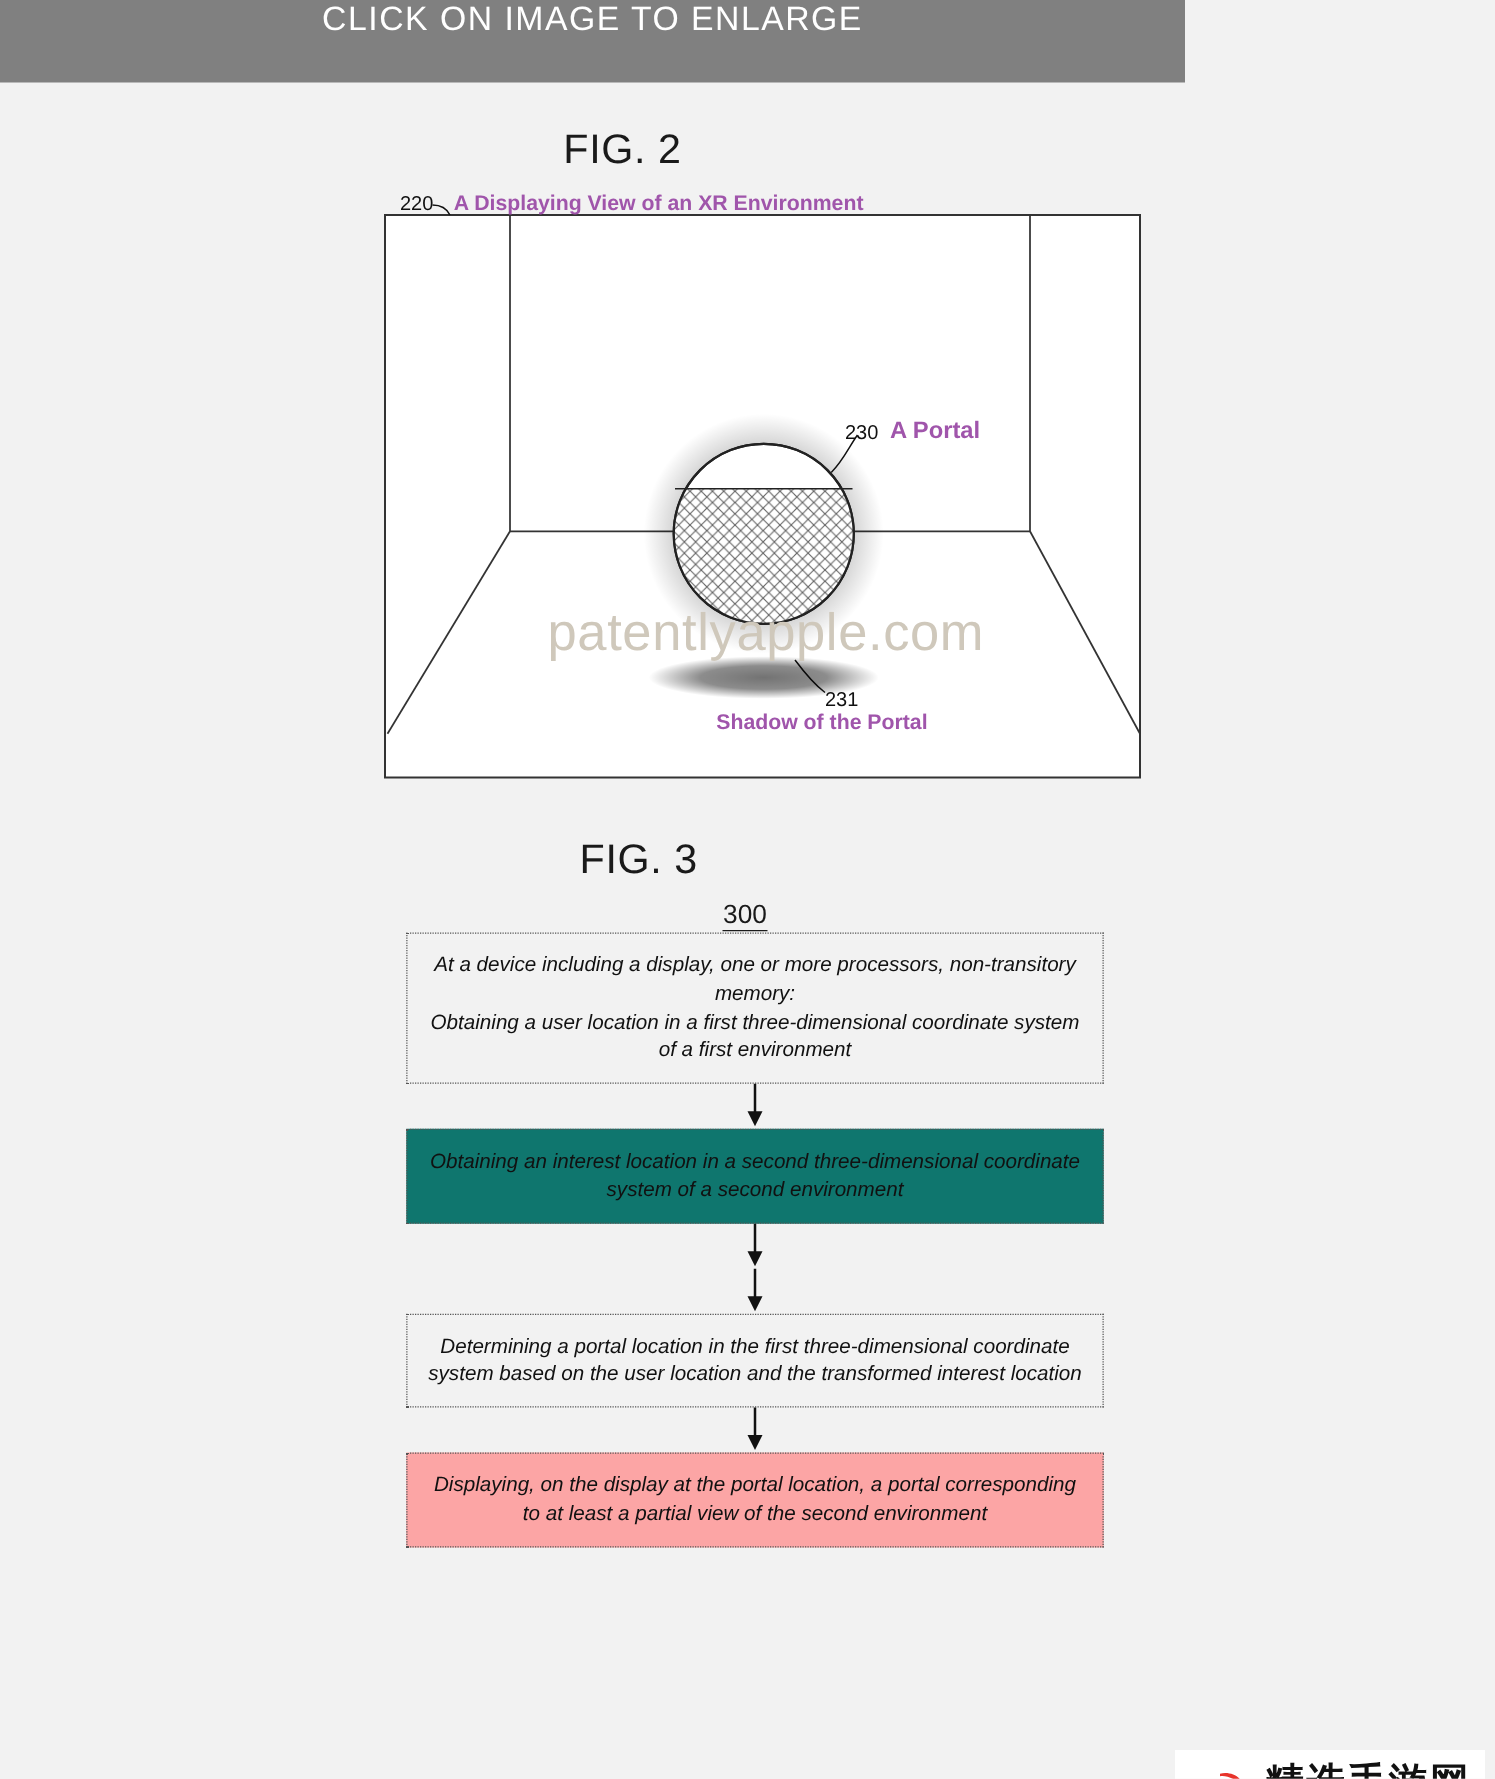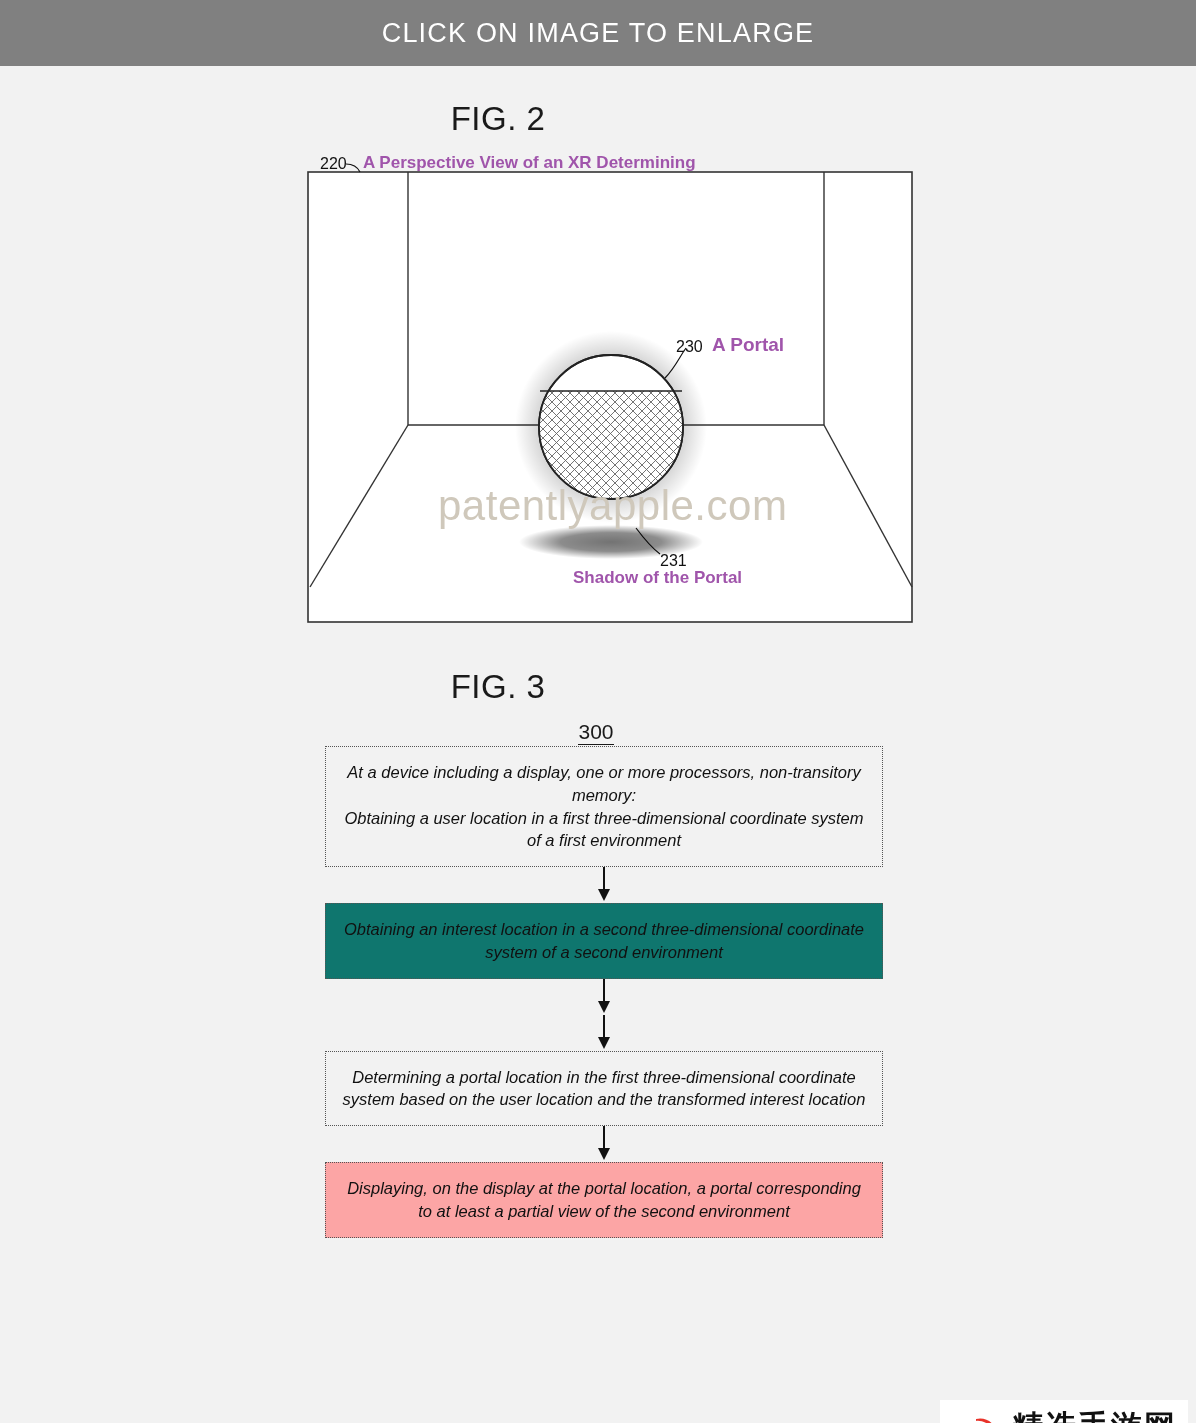--- a/index.html
+++ b/index.html
@@ -13,25 +13,25 @@
     height: 1423px;
     position: relative;
     font-family: "Liberation Sans", sans-serif;
     overflow: hidden;
   }
 
   
   #banner {
     position: absolute;
     left: 0; top: 0;
-    width: 1196px;
+    width: 948px;
     height: 66px;
     background: #808080;
     display: flex;
-    align-items: center;
+    align-items: flex-start;
     justify-content: center;
   }
   #banner-text {
     color: #ffffff;
     font-size: 27px;
     font-weight: 400;
     letter-spacing: 1.2px;
     font-family: "Liberation Sans", sans-serif;
   }
 
@@ -40,21 +40,21 @@
     position: absolute;
     width: 996px;
     text-align: center;
     font-size: 33px;
     font-weight: 400;
     color: #1a1a1a;
     letter-spacing: 0.5px;
     font-family: "Liberation Sans", sans-serif;
   }
   #fig2-title { top: 100px; }
-  #fig3-title { top: 668px; }
+  #fig3-title { top: 668px; margin-left: 13px; }
 
   #fig3-ref {
     position: absolute;
     top: 720px;
     width: 1192px;
     text-align: center;
     font-size: 21px;
     color: #1a1a1a;
   }
   #fig3-ref span {
@@ -264,21 +264,21 @@
     <path d="M336,378 C345,390 352,398 360,404" fill="none" stroke="#111111" stroke-width="1.2"></path>
 
     <path d="M46,14 C54,14 58,18 60,22" fill="none" stroke="#111111" stroke-width="1.2"></path>
 
     <ellipse cx="311" cy="392" rx="92" ry="17" fill="url(#shadowgrad)"></ellipse>
   </svg>
 
   <div id="watermark-fig2">patentlyapple.com</div>
 
   <div class="lead-num" id="lbl-220-num">220</div>
-  <div class="callout" id="lbl-220">A Perspective View of an XR Determining</div>
+  <div class="callout" id="lbl-220">A Displaying View of an XR Environment</div>
 
   <div class="lead-num" id="lbl-230-num">230</div>
   <div class="callout" id="lbl-230">A Portal</div>
 
   <div class="lead-num" id="lbl-231-num">231</div>
   <div class="callout" id="lbl-231">Shadow of the Portal</div>
 </div>
 
 <div class="fig-title" id="fig3-title">FIG. 3</div>
 <div id="fig3-ref">

